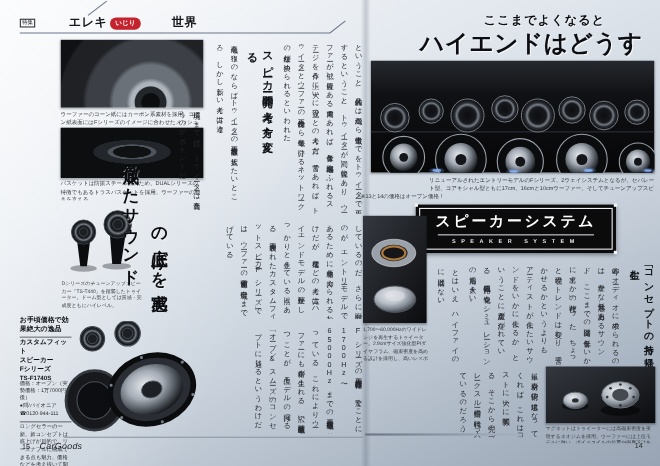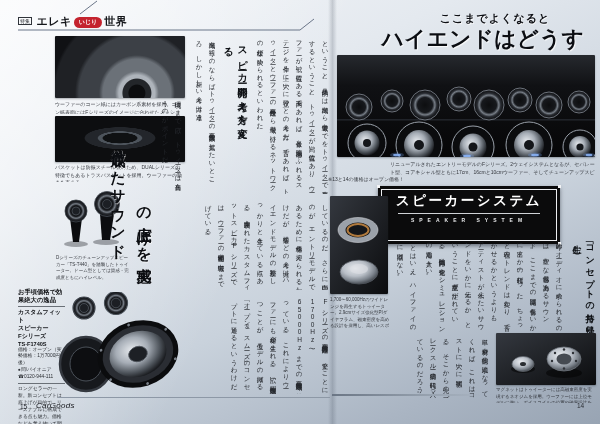--- a/index.html
+++ b/index.html
@@ -12,21 +12,21 @@
   .abs{position:absolute;}
   .vt{writing-mode:vertical-rl;text-orientation:upright;overflow:hidden;color:#24272c;}
   .body-txt{font-size:6.5px;line-height:13px;letter-spacing:.6px;}
   .cap{font-size:5px;line-height:1.5;color:#33363c;overflow:hidden;}
   .cap-sm{font-size:4.5px;line-height:1.45;color:#33363c;overflow:hidden;}
   .hl{font-size:15px;font-weight:bold;letter-spacing:1.5px;color:#0c0e12;text-shadow:.5px .5px 0 rgba(255,255,255,.6);}
   .sub-hl{font-size:10px;font-weight:bold;letter-spacing:1px;color:#101317;}
   .photo{border-radius:1px;box-shadow:0 1px 2px rgba(30,36,46,.35);}
   
   .hdr-bracket{font-size:5px;border:1px solid #30343a;padding:0 1px;color:#22252a;vertical-align:2px;}
-  .hdr-title{font-size:11px;font-weight:900;letter-spacing:.5px;color:#14161a;}
+  .hdr-title{font-size:11px;font-weight:900;letter-spacing:.5px;color:#14161a;margin-left:26px;}
   .hdr-badge{background:#c4232e;color:#fff;font-size:6px;font-weight:bold;border-radius:6px;
              padding:1px 5px;display:inline-block;vertical-align:1px;margin:0 2px;}
   
   .kicker{font-size:11px;font-weight:bold;color:#0d0f14;text-align:center;letter-spacing:1px;
           text-shadow:.7px .7px 0 rgba(255,255,255,.8);}
   .big-hl{font-size:21.5px;font-weight:900;color:#0b0d12;text-align:center;letter-spacing:.5px;
           text-shadow:1px 1px 1px rgba(255,255,255,.85);}
   
   .banner{background:#0b0b0c;box-shadow:0 2px 4px rgba(20,25,35,.5);}
   .banner-frame{position:absolute;inset:3px;border:1px solid #eceef1;}
@@ -212,21 +212,21 @@
       <ellipse cx="130" cy="101" rx="4" ry="1.3" fill="#8db8ff" opacity="0.85"></ellipse>
       <ellipse cx="198" cy="100" rx="7" ry="2.5" fill="#79aaff" opacity="0.25"></ellipse>
       <ellipse cx="198" cy="100" rx="4" ry="1.3" fill="#8db8ff" opacity="0.85"></ellipse>
       <ellipse cx="252" cy="100" rx="6" ry="2.2" fill="#79aaff" opacity="0.25"></ellipse>
       <ellipse cx="252" cy="100" rx="3.4" ry="1.2" fill="#8db8ff" opacity="0.85"></ellipse>
     </g>
   </svg>
   <div class="abs cap" style="left:390px;top:161px;width:208px;height:14px;">リニューアルされたエントリーモデルのFシリーズ。2ウェイシステムとなるが、セパレート型、コアキシャル型ともに17cm、16cmと10cmウーファー、そしてチューンアップスピーカーをラインナップ。</div>
   <div class="abs cap" style="left:328px;top:176px;width:90px;height:8px;">※13と14の価格はオープン価格！</div>
 
-  <div class="abs banner" style="left:378px;top:186px;width:182px;height:58px;">
+  <div class="abs banner" style="left:378px;top:186px;width:182px;height:44px;">
     <div class="banner-frame"></div>
     <div class="corner" style="left:-1px;top:-1px;"></div>
     <div class="corner" style="right:-1px;top:-1px;"></div>
     <div class="corner" style="left:-1px;bottom:-1px;"></div>
     <div class="corner" style="right:-1px;bottom:-1px;"></div>
     <div class="banner-title">スピーカーシステム</div>
     <div class="banner-rule"></div>
     <div class="banner-sub">SPEAKER SYSTEM</div>
   </div>
 

